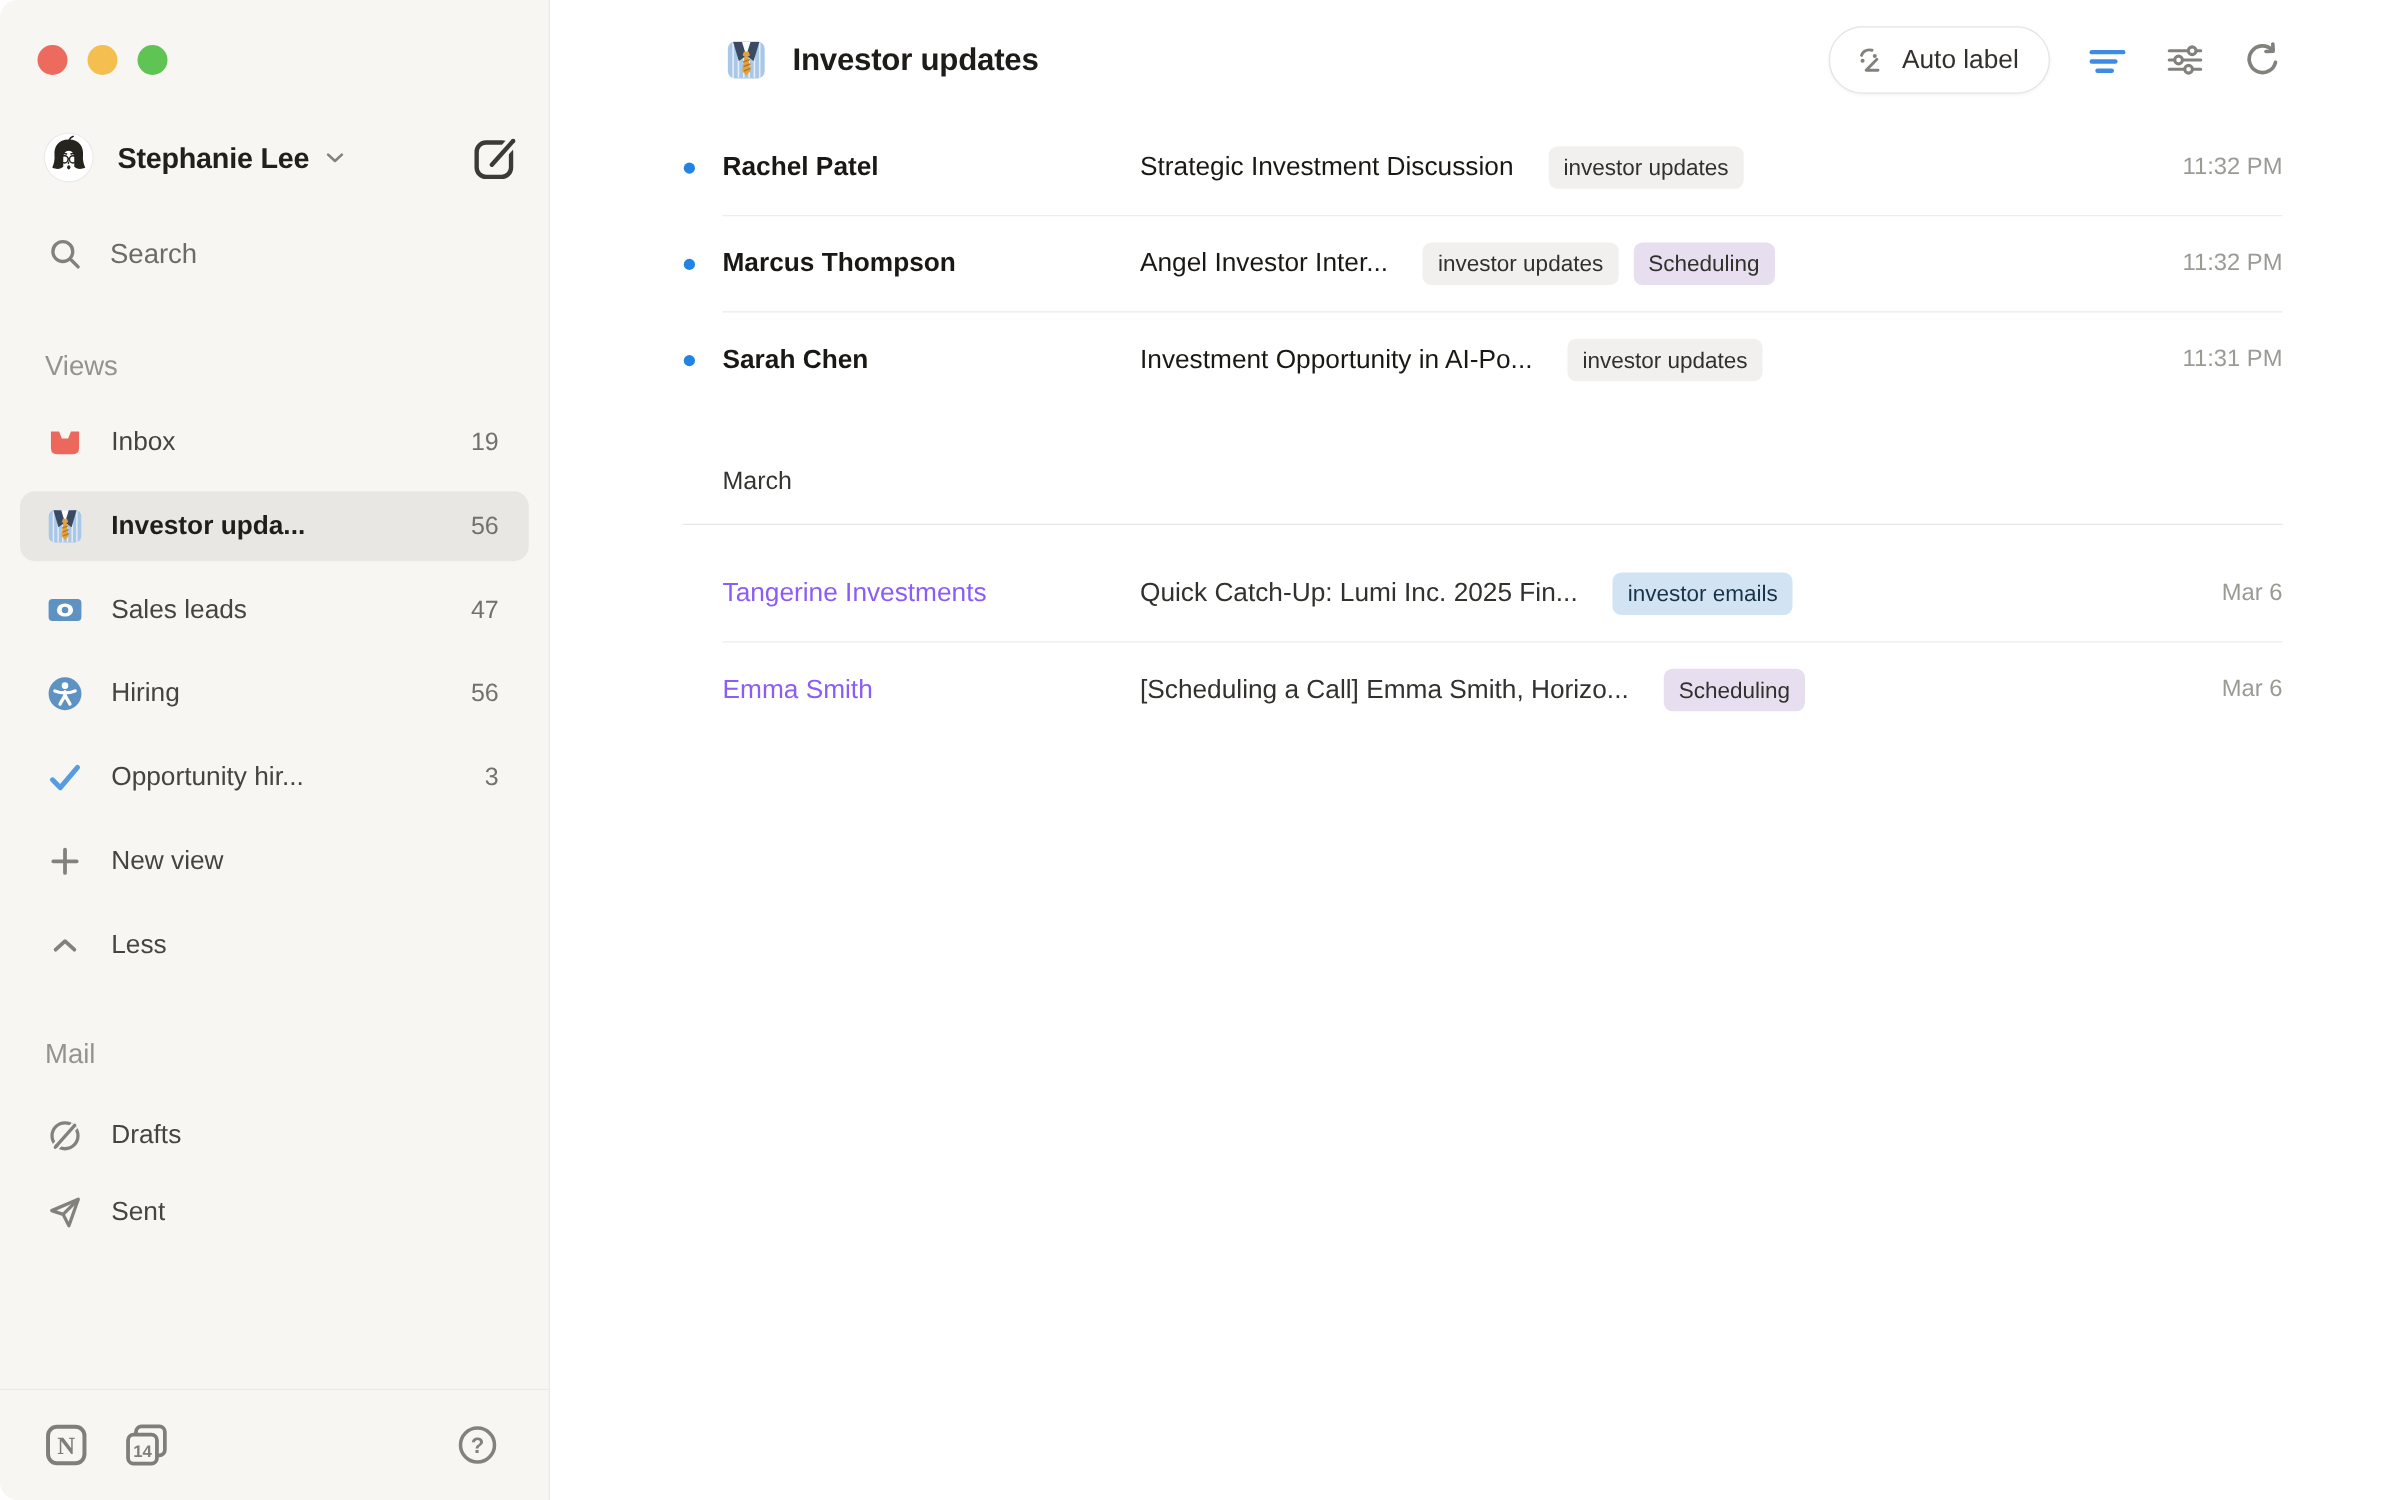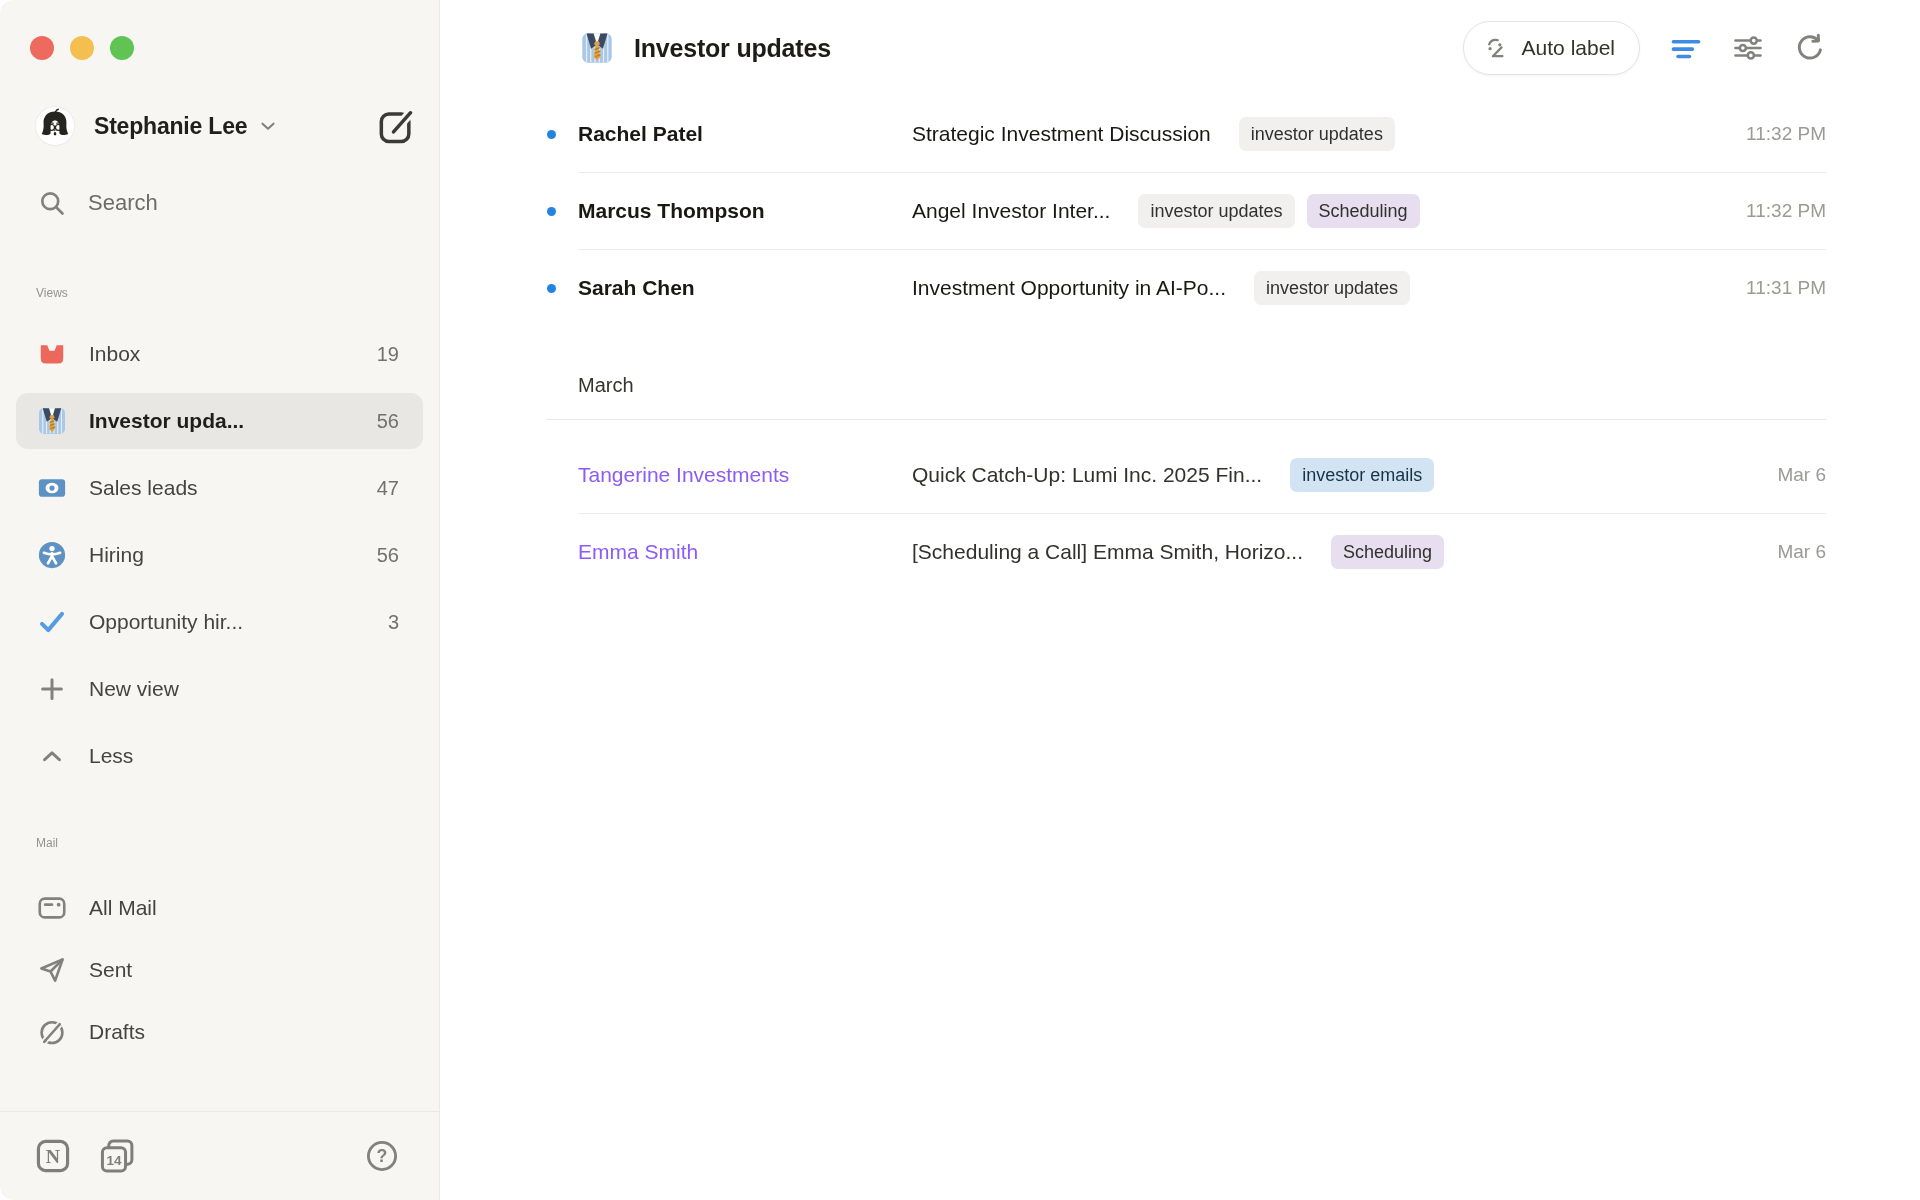--- a/index.html
+++ b/index.html
@@ -10,21 +10,21 @@
   .traffic{display:flex;gap:16px;padding:36px 0 0 30px;}
   .traffic span{width:24px;height:24px;border-radius:50%;display:block;}
   .account{display:flex;align-items:center;margin:46px 20px 0 36px;height:40px;}
   .avatar{width:38px;height:38px;border-radius:50%;overflow:hidden;flex:none;background:#fff;box-shadow:0 0 0 1px #ecebe7;}
   .acc-name{font-size:23px;font-weight:700;color:#21201c;margin-left:20px;letter-spacing:-.2px;white-space:nowrap;}
   .acc-chevron{margin-left:10px;width:22px;height:22px;display:flex;align-items:center;}
   .compose{margin-left:auto;width:46px;height:46px;display:flex;align-items:center;justify-content:center;cursor:pointer;}
   .search{display:flex;align-items:center;margin:42px 20px 0 38px;height:30px;cursor:pointer;}
   .search-icon{width:28px;height:28px;flex:none;}
   .search-label{font-size:22px;color:#6d6b66;margin-left:22px;}
-  .sec-label{font-size:12px;font-weight:500;color:#95938e;margin:64px 0 0 36px;height:22px;line-height:22px;}
+  .sec-label{font-size:22px;font-weight:500;color:#95938e;margin:64px 0 0 36px;height:22px;line-height:22px;}
   .sec-label.mail-lbl{margin-top:48px;}
   .side-list{margin-top:22px;display:flex;flex-direction:column;gap:11px;padding:0 16px;}
   .side-list.mail-list{margin-top:26px;gap:6px;}
   .side-item{height:56px;border-radius:12px;display:flex;align-items:center;padding:0 24px 0 21px;box-sizing:border-box;cursor:pointer;}
   .side-item.selected{background:#e9e7e3;}
   .side-icon{width:30px;height:30px;display:flex;align-items:center;justify-content:center;flex:none;}
   .side-icon svg{width:100%;height:100%;}
   .side-label{font-size:21px;color:#454440;margin-left:22px;white-space:nowrap;overflow:hidden;}
   .side-item.selected .side-label{font-weight:600;color:#1f1e1a;}
   .side-count{margin-left:auto;font-size:20px;color:#73716c;padding-left:10px;}
@@ -187,46 +187,36 @@
           </span>
           <span class="side-label">Less</span>
         </div>
       </div>
 
     <div class="sec-label mail-lbl">Mail</div>
     <div class="side-list mail-list" id="mail-list">
         <div class="side-item">
           <span class="side-icon">
             <svg width="100%" height="100%" viewBox="0 0 24 24">
-              <rect x="2.2" y="4.5" width="19.6" height="15" rx="4" fill="none" stroke="#83817c" stroke-width="2.1"></rect>
-              <path d="M6.5 9.3 H12" stroke="#83817c" stroke-width="2.1" stroke-linecap="round" fill="none"></path>
-              <circle cx="17.3" cy="9.3" r="1.5" fill="#83817c"></circle>
-            </svg>
-          </span>
-          <span class="side-label">All Mail</span>
-        </div>
-        <div class="side-item">
-          <span class="side-icon">
-            <svg width="100%" height="100%" viewBox="0 0 24 24">
-              <path d="M3.5 10.8 L20.5 3.5 L14.5 20.5 L10.8 13.2 Z" fill="none" stroke="#83817c" stroke-width="2.1" stroke-linejoin="round"></path>
-              <path d="M10.8 13.2 L20.5 3.5" stroke="#83817c" stroke-width="2.1" fill="none"></path>
-            </svg>
-          </span>
-          <span class="side-label">Sent</span>
-        </div>
-        <div class="side-item">
-          <span class="side-icon">
-            <svg width="100%" height="100%" viewBox="0 0 24 24">
               <circle cx="12" cy="12.5" r="8.3" fill="none" stroke="#83817c" stroke-width="2.1"></circle>
               <path d="M5.8 19.8 L18.2 5.8" stroke="#f7f6f3" stroke-width="5" fill="none"></path>
               <path d="M5.8 19.8 L18.2 5.8" stroke="#83817c" stroke-width="2.1" stroke-linecap="round" fill="none"></path>
               <path d="M5.2 20.6 L5.9 17.7 L8 19.5 Z" fill="#83817c"></path>
             </svg>
           </span>
           <span class="side-label">Drafts</span>
+        </div>
+        <div class="side-item">
+          <span class="side-icon">
+            <svg width="100%" height="100%" viewBox="0 0 24 24">
+              <path d="M3.5 10.8 L20.5 3.5 L14.5 20.5 L10.8 13.2 Z" fill="none" stroke="#83817c" stroke-width="2.1" stroke-linejoin="round"></path>
+              <path d="M10.8 13.2 L20.5 3.5" stroke="#83817c" stroke-width="2.1" fill="none"></path>
+            </svg>
+          </span>
+          <span class="side-label">Sent</span>
         </div>
       </div>
 
     <div class="sidebar-footer">
       <div class="sb-divider"></div>
       <div class="foot-bar" id="foot-bar">
           <span class="foot-ic">
             <svg width="100%" height="100%" viewBox="0 0 24 24">
               <rect x="2.8" y="2.8" width="18.4" height="18.4" rx="4.5" fill="none" stroke="#807e79" stroke-width="2"></rect>
               <text x="12" y="16.6" text-anchor="middle" font-family="Liberation Serif, serif" font-size="12.5" font-weight="bold" fill="#807e79">N</text>

